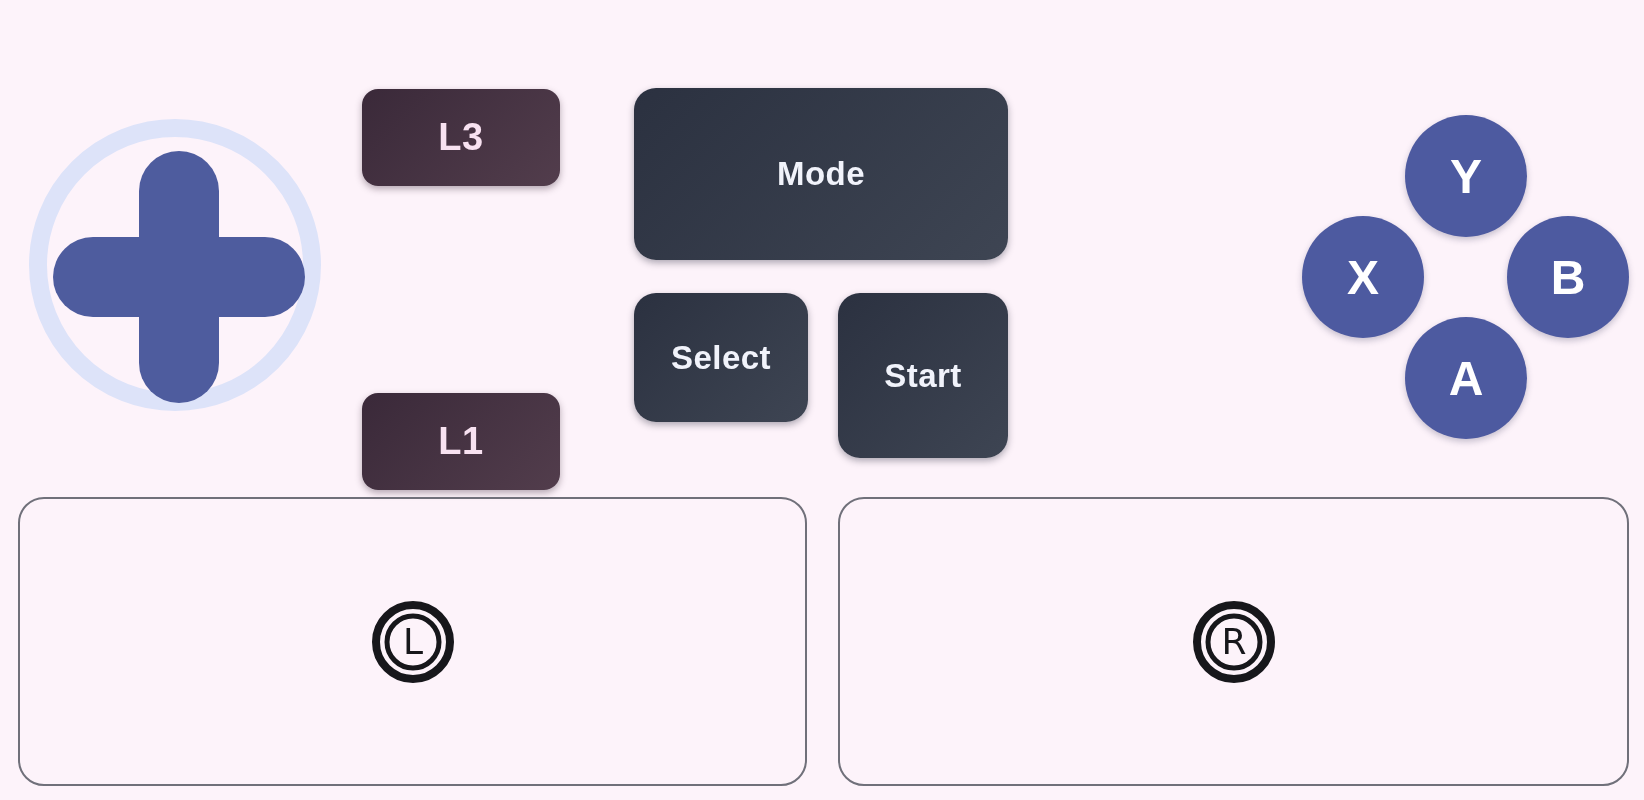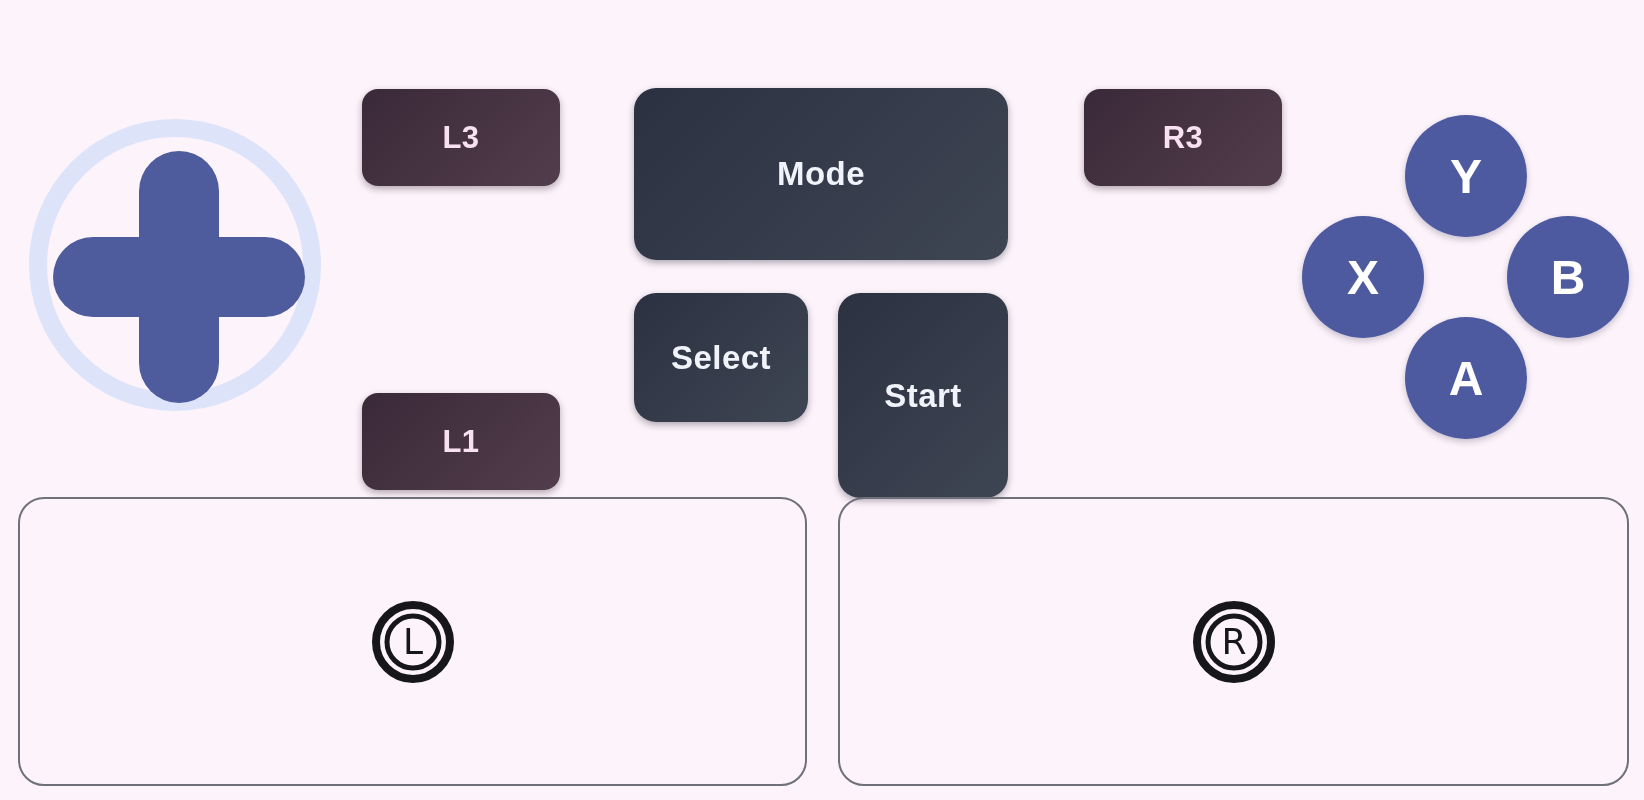--- a/index.html
+++ b/index.html
@@ -44,40 +44,40 @@
     border: none; cursor: pointer;
     font-family: "Liberation Sans", "DejaVu Sans", sans-serif;
     font-weight: bold;
     letter-spacing: 0.5px;
   }
   .btn.plum {
     width: 198px; height: 97px;
     border-radius: 16px;
     background: linear-gradient(135deg, var(--plum-dark, #3a2939) 0%, var(--plum-light, #523d4c) 100%);
     color: var(--plum-text, #f8e2f1);
-    font-size: 31px;
+    font-size: 38px;
     box-shadow: 0 3px 7px rgba(46, 26, 44, 0.35);
   }
   .btn.slate {
     border-radius: 22px;
     background: linear-gradient(135deg, var(--slate-dark, #2b3140) 0%, var(--slate-light, #3e4553) 100%);
     color: var(--slate-text, #f1f3fb);
     font-size: 33px;
     box-shadow: 0 3px 7px rgba(30, 30, 50, 0.35);
   }
 
   .col-left   { left: 362px; }
   .col-right  { left: 1084px; }
   .row-1 { top: 89px; }
   .row-2 { top: 225px; }
   .row-3 { top: 361px; margin-top: 32px; }
 
   .btn-mode   { left: 634px; top: 88px;  width: 374px; height: 172px; }
   .btn-select { left: 634px; top: 293px; width: 174px; height: 129px; }
-  .btn-start  { left: 838px; top: 293px; width: 170px; height: 205px; }
+  .btn-start  { left: 838px; top: 293px; width: 170px; height: 165px; }
 
   
   .face-btn {
     position: absolute;
     width: 122px; height: 122px;
     border-radius: 50%;
     background: var(--face-blue, #4d5aa0);
     color: var(--face-text, #ffffff);
     display: flex; align-items: center; justify-content: center;
     font-weight: bold; font-size: 48px;
@@ -116,21 +116,20 @@
     </div>
   </div>
 
   <button class="btn plum col-left row-1">L3</button>
   <button class="btn plum col-left row-3">L1</button>
 
   <button class="btn slate btn-mode">Mode</button>
   <button class="btn slate btn-select">Select</button>
   <button class="btn slate btn-start">Start</button>
 
-  <button class="btn plum col-right row-1">R3</button>
 
   <button class="face-btn face-top">Y</button>
   <button class="face-btn face-left">X</button>
   <button class="face-btn face-right">B</button>
   <button class="face-btn face-bottom">A</button>
 
   <div class="zone zone-left">
     <svg class="stick-icon" viewBox="0 0 84 84" xmlns="http://www.w3.org/2000/svg">
       <circle cx="42" cy="42" r="37" fill="none" stroke="#17171b" stroke-width="8"></circle>
       <circle cx="42" cy="42" r="26" fill="none" stroke="#17171b" stroke-width="5"></circle>

